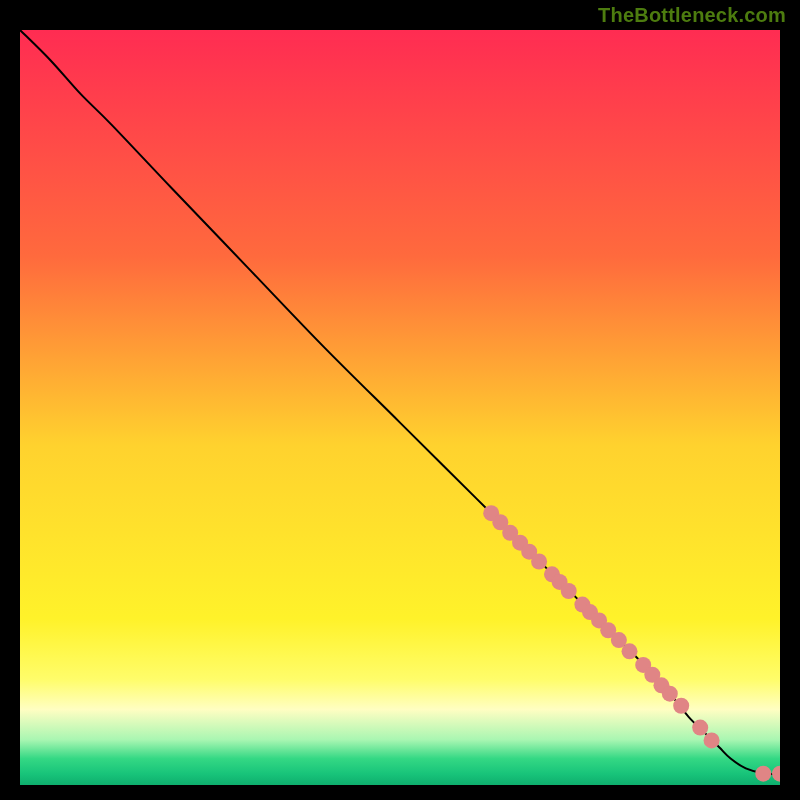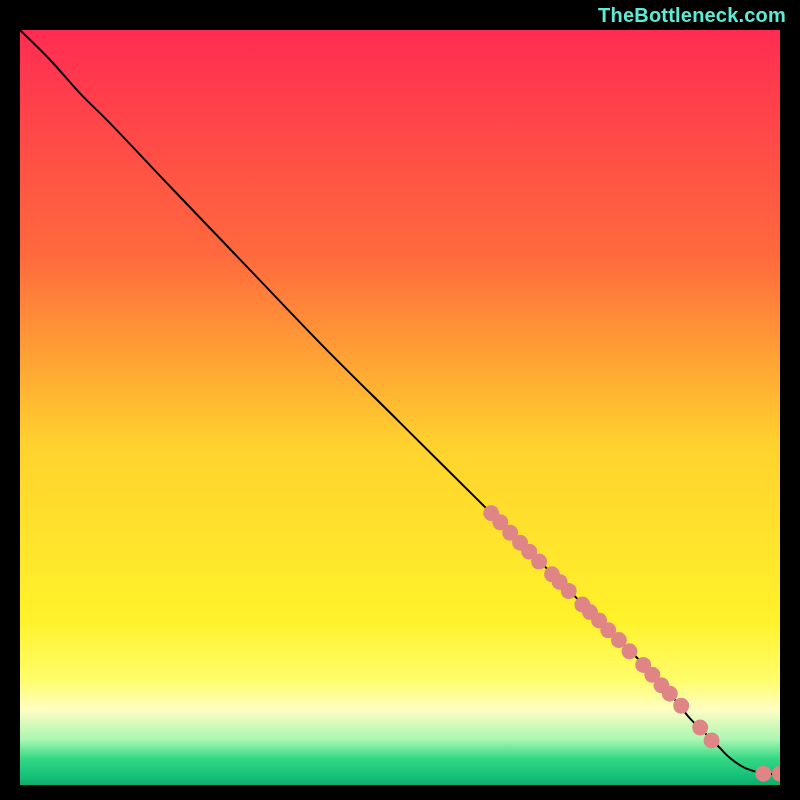--- a/index.html
+++ b/index.html
@@ -15,21 +15,21 @@
     width: 800px;
     height: 800px;
   }
   .watermark {
     position: absolute;
     top: 4px;
     right: 14px;
     font-family: Arial, Helvetica, sans-serif;
     font-size: 20px;
     font-weight: 600;
-    color: #5eead4;
+    color: #4d7c0f;
     letter-spacing: 0.2px;
     z-index: 5;
   }
   .plot-area {
     position: absolute;
     left: 20px;
     top: 30px;
     width: 760px;
     height: 755px;
     overflow: hidden;

